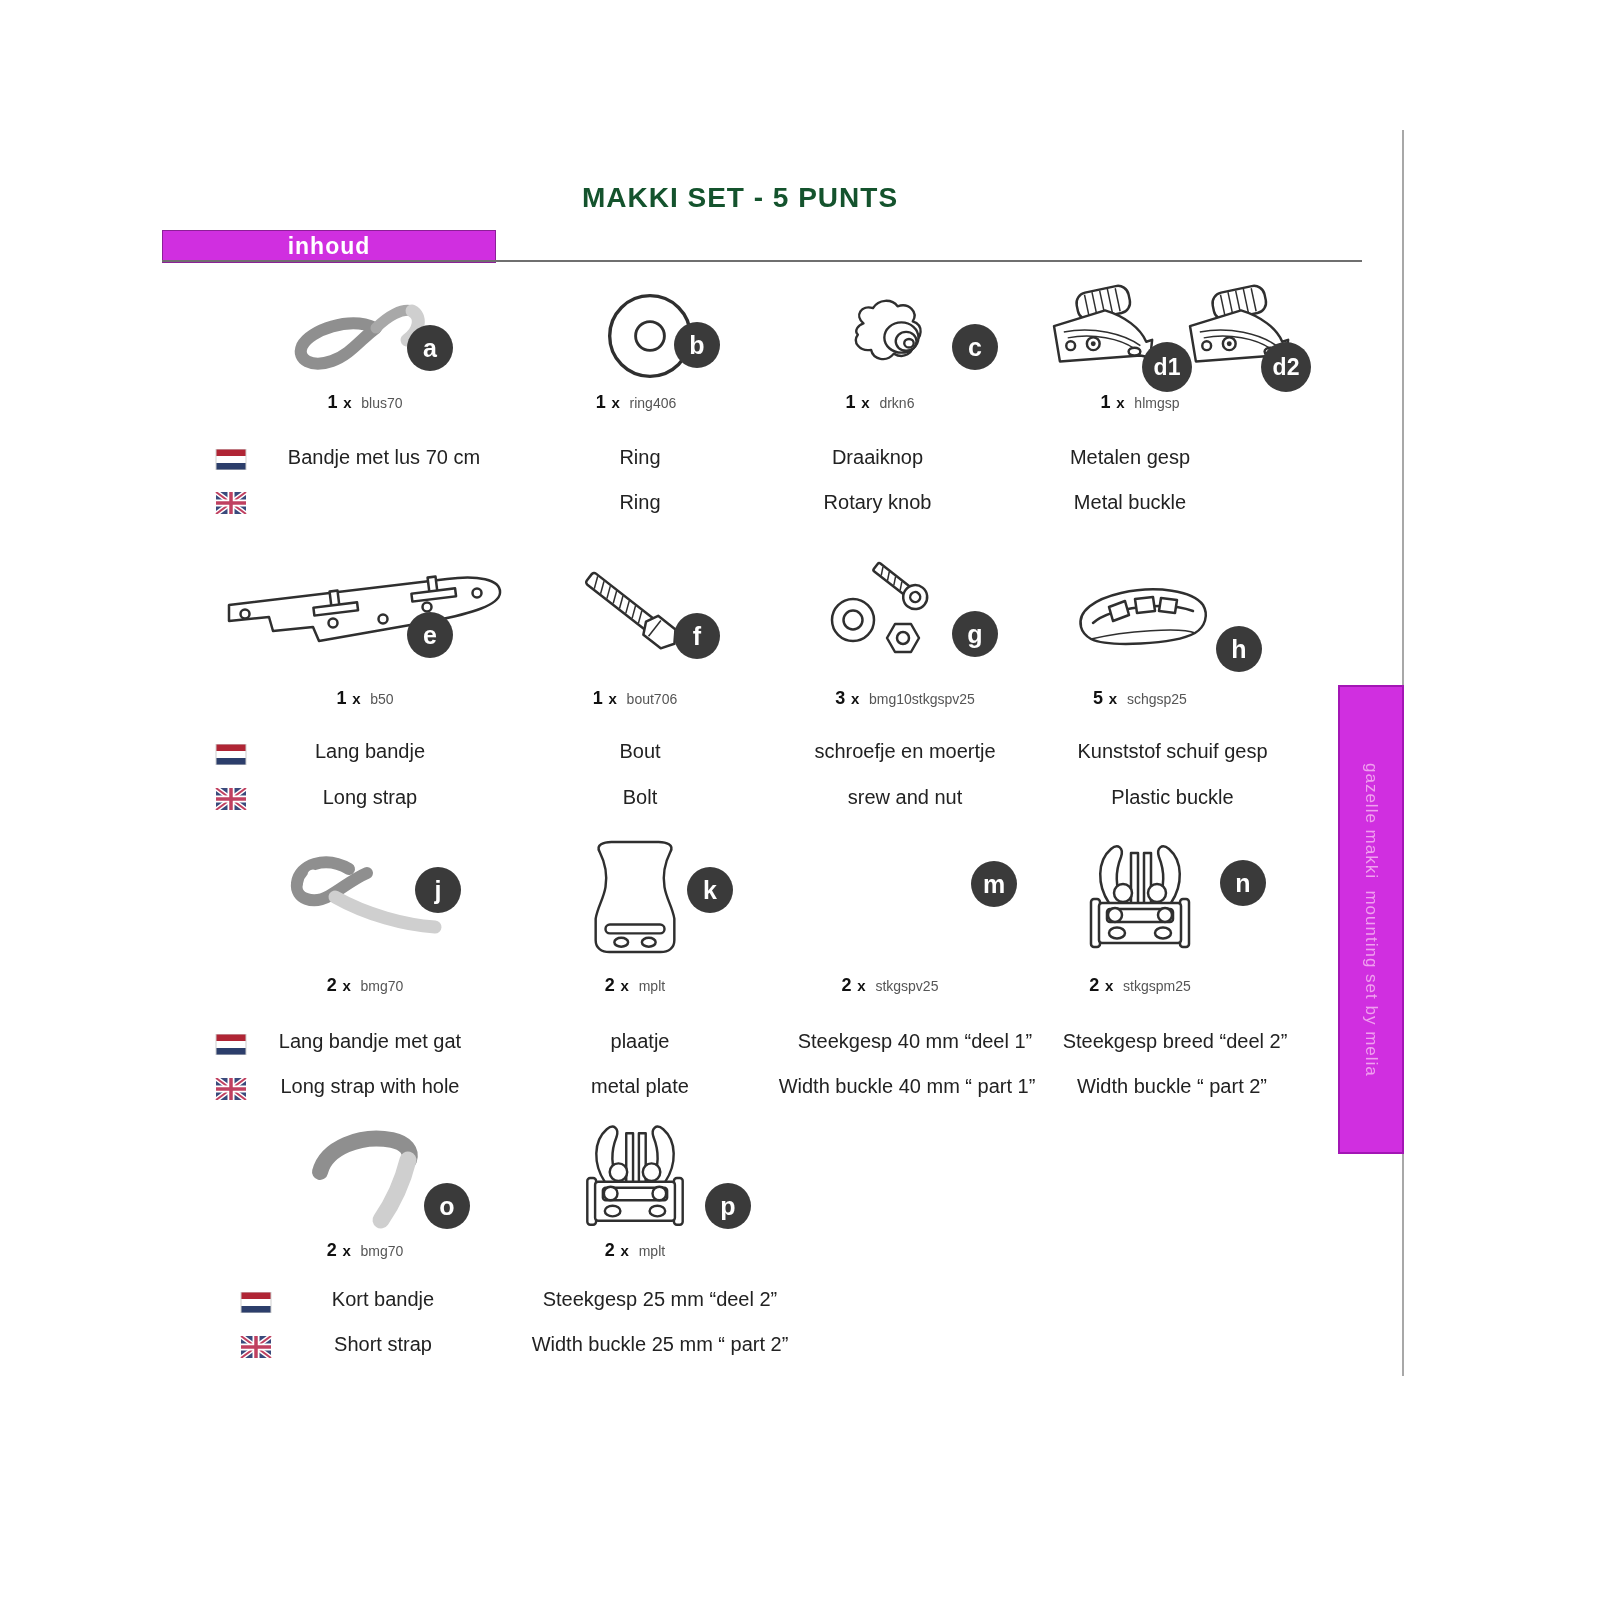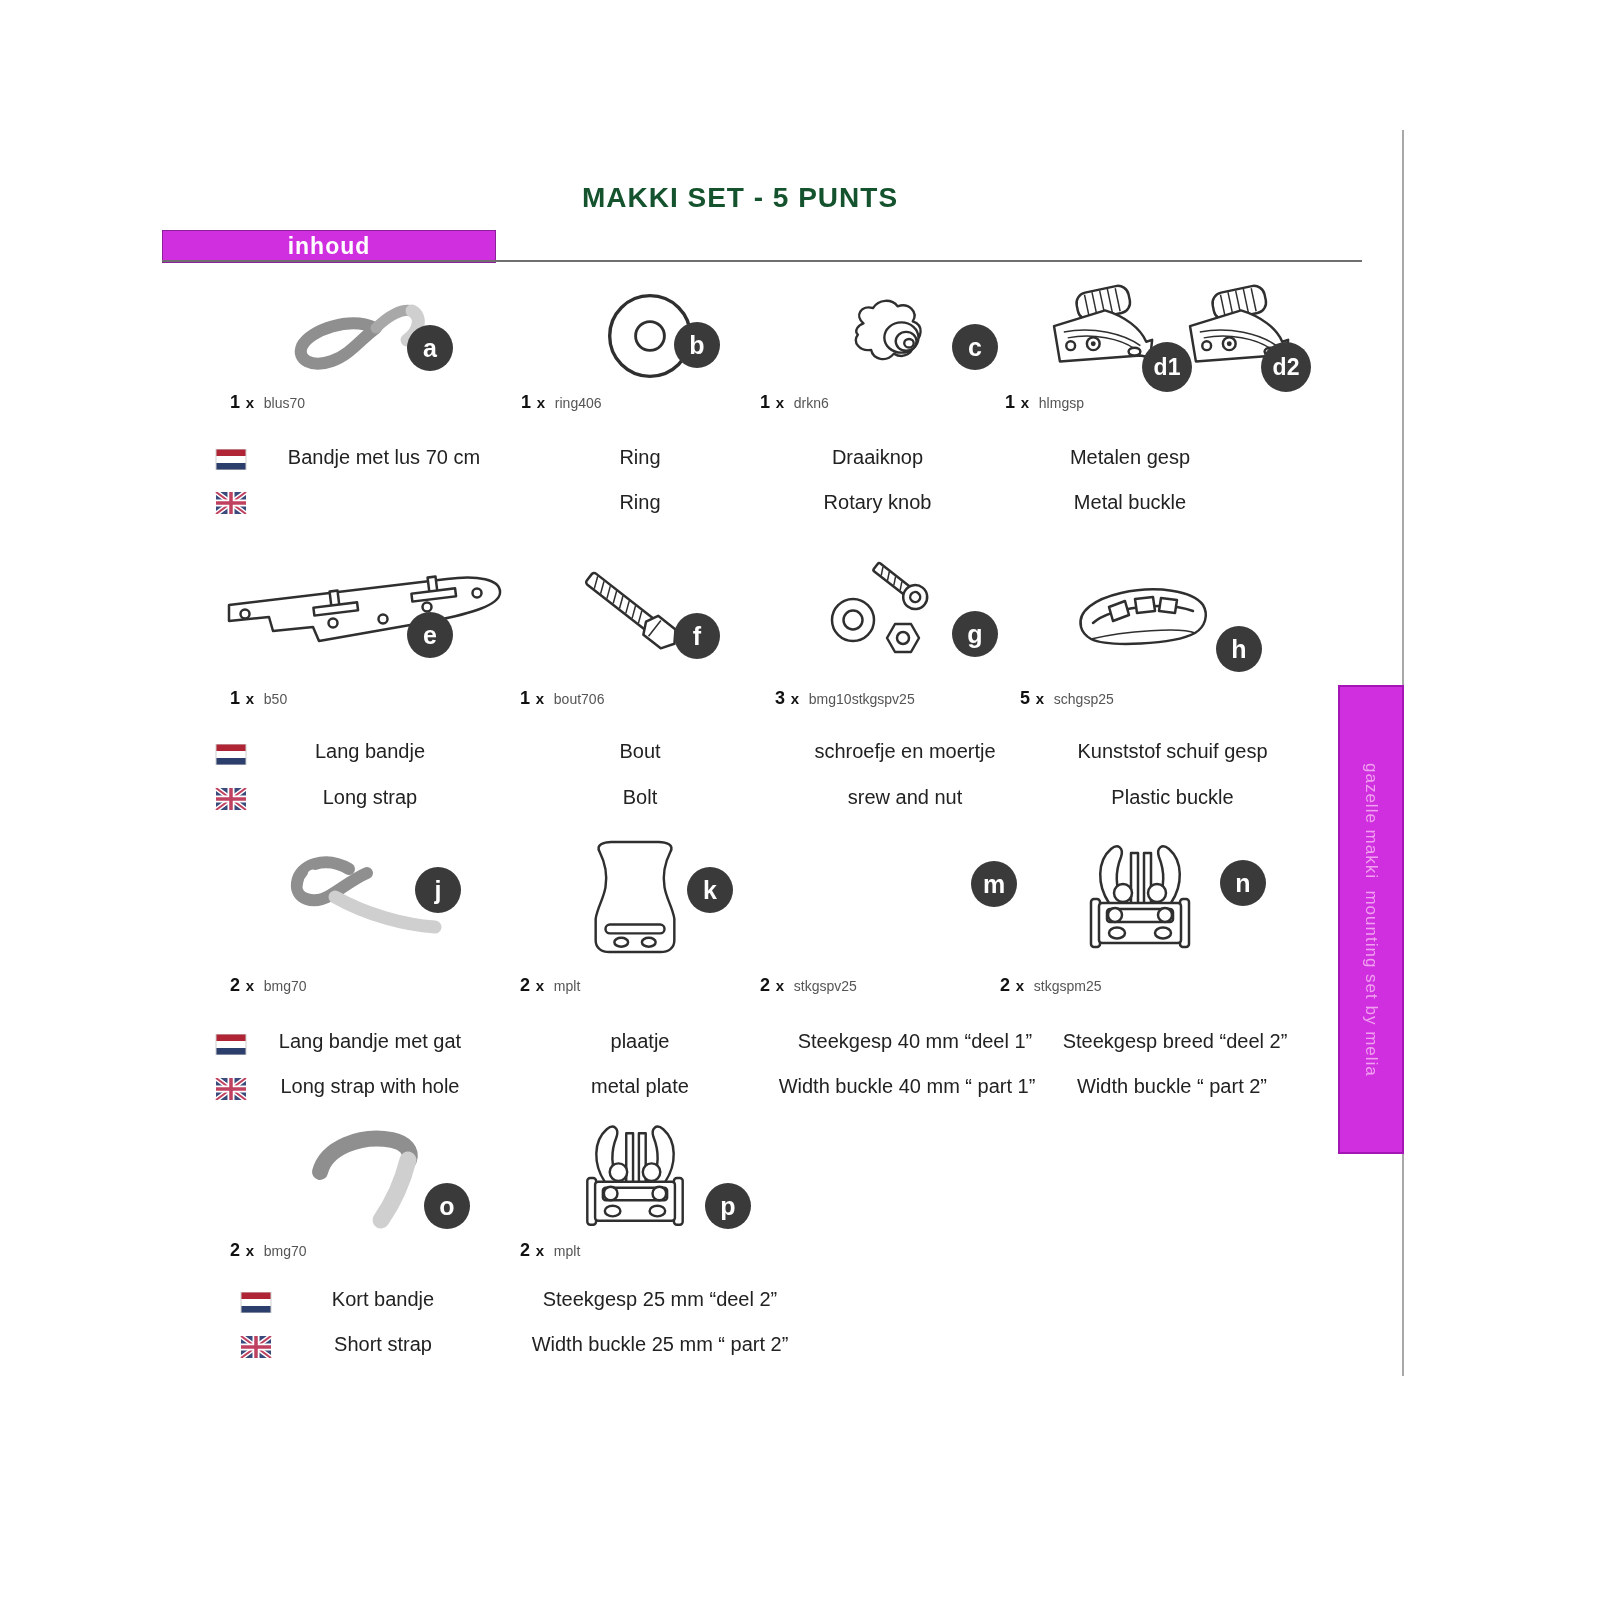--- a/index.html
+++ b/index.html
@@ -13,21 +13,21 @@
           background:#d02fe0;border:1px solid #8d1f98;display:flex;align-items:center;
           justify-content:center;color:#fff;font-size:23px;font-weight:bold;letter-spacing:1px;}
   .hline{position:absolute;left:162px;top:260px;width:1200px;height:2px;background:#6f6f6f;}
   .vline{position:absolute;left:1402px;top:130px;width:2px;height:1246px;background:#a8a8a8;}
 
   .sidebar{position:absolute;left:1338px;top:685px;width:62px;height:465px;background:#d02fe0;
            border:2px solid #a316b5;display:flex;align-items:center;justify-content:center;}
   .sidebar span{writing-mode:vertical-rl;font-size:17px;color:#f0a0ef;letter-spacing:1px;white-space:pre;}
 
   .cell{position:absolute;display:flex;align-items:center;justify-content:center;gap:10px;}
-  .qtyline{position:absolute;text-align:left;font-size:17px;color:#111;white-space:nowrap;}
+  .qtyline{position:absolute;text-align:center;font-size:17px;color:#111;white-space:nowrap;}
   .qtyline .q{font-weight:bold;font-size:18px;}
   .qtyline .x{font-weight:bold;font-size:15px;margin:0 1px;}
   .qtyline .code{font-size:14px;color:#555;margin-left:4px;}
 
   .desc{position:absolute;text-align:center;font-size:20px;color:#222;line-height:27px;}
 
   .badge{position:absolute;width:46px;height:46px;border-radius:50%;background:#3a3a3a;color:#fff;
          display:flex;align-items:center;justify-content:center;font-size:25px;font-weight:bold;}
   .badge.wide{width:50px;height:50px;font-size:23px;}
 

